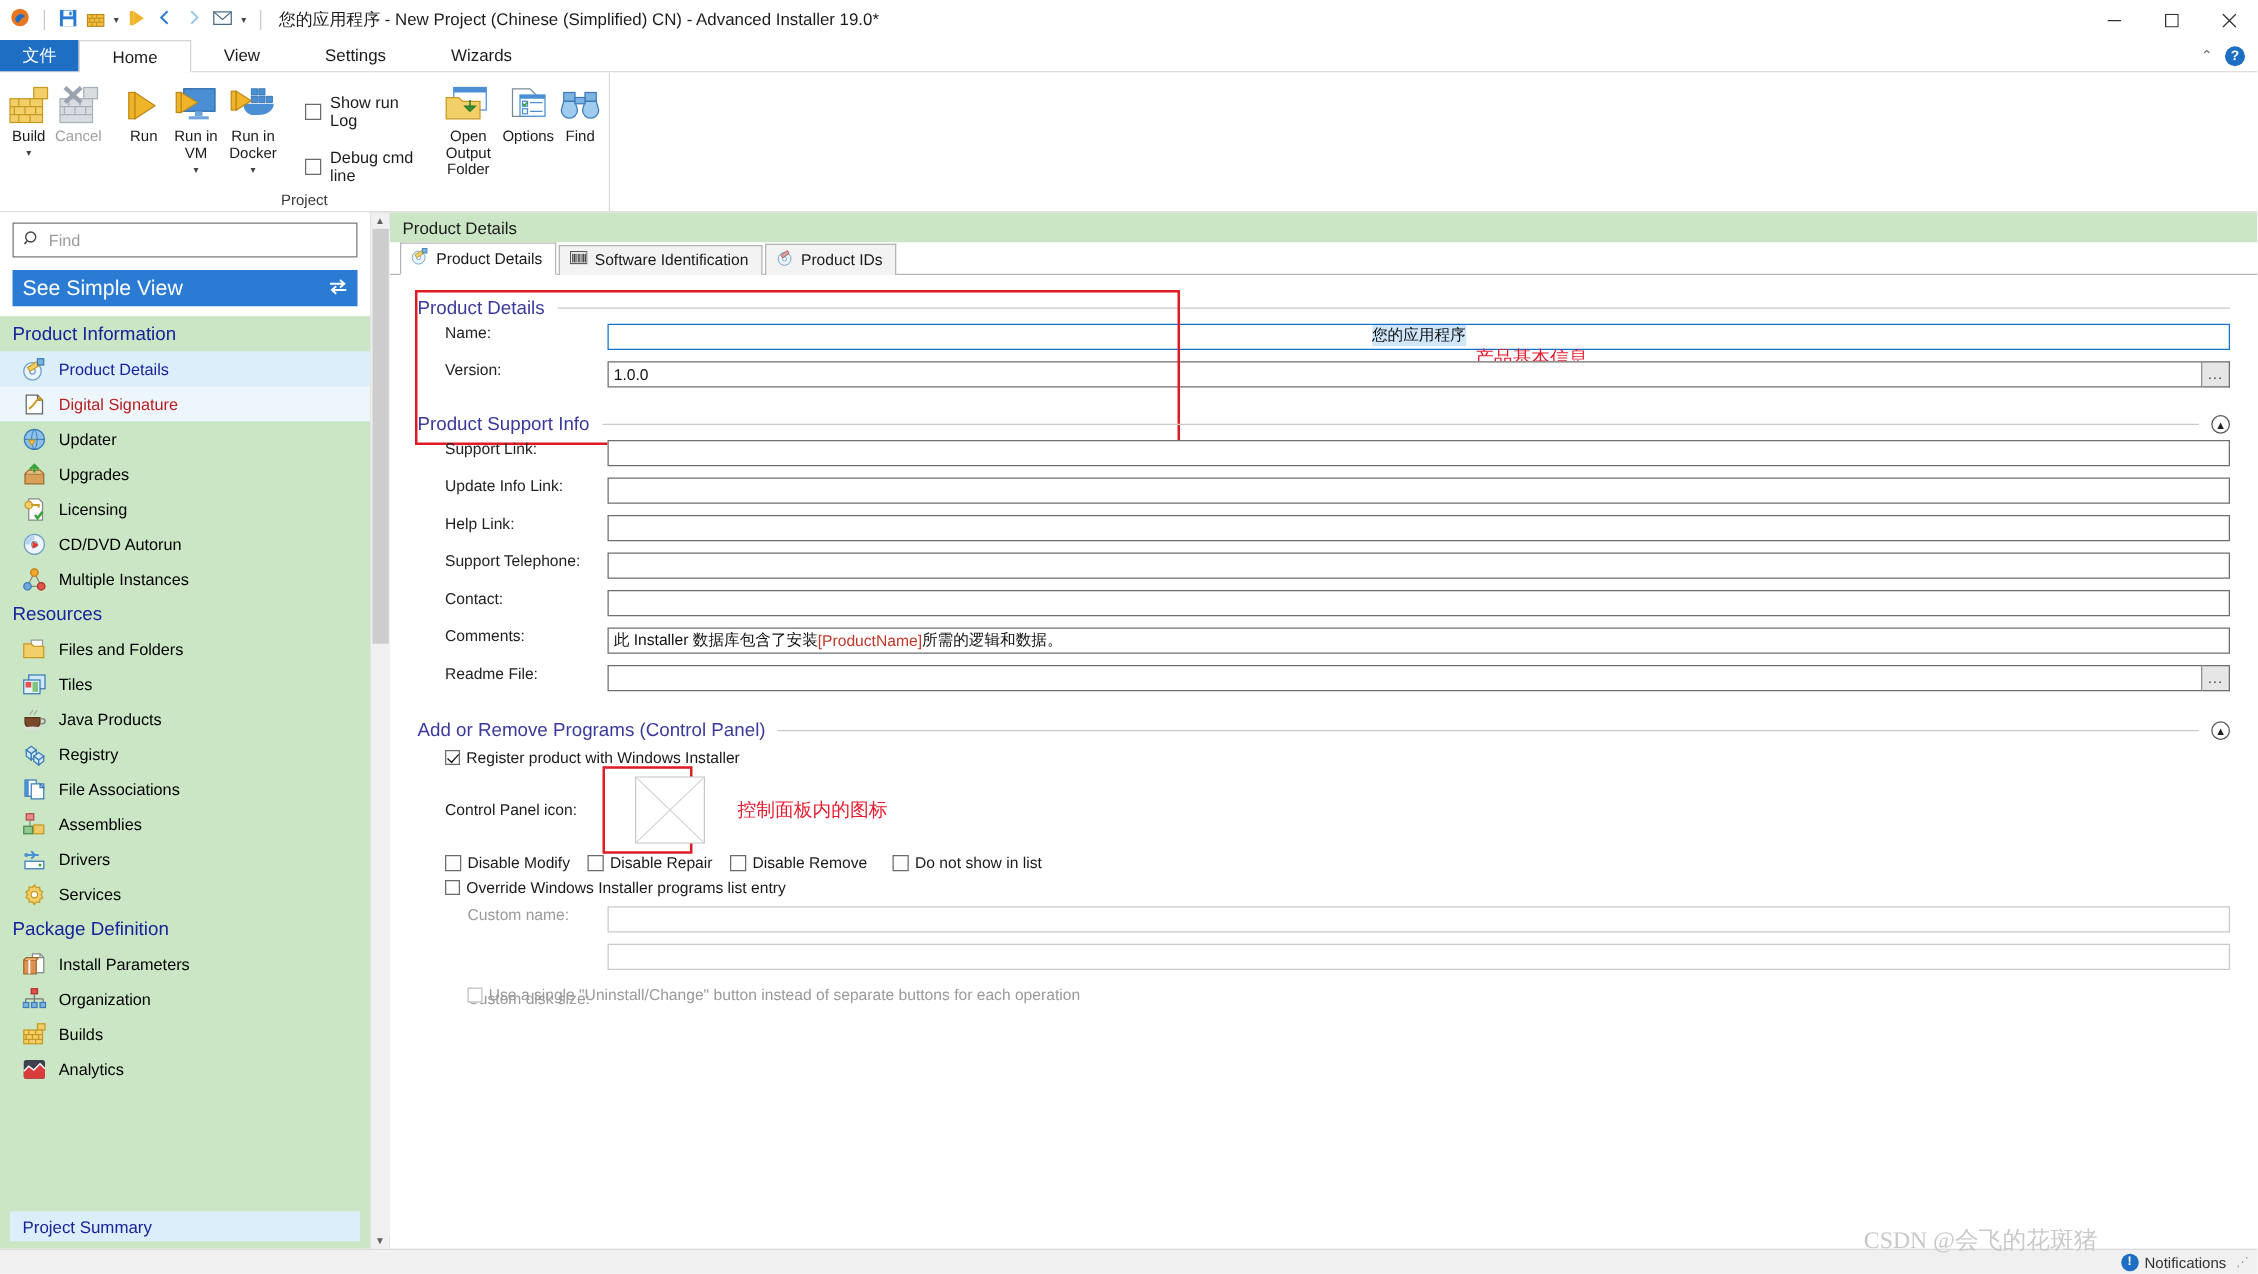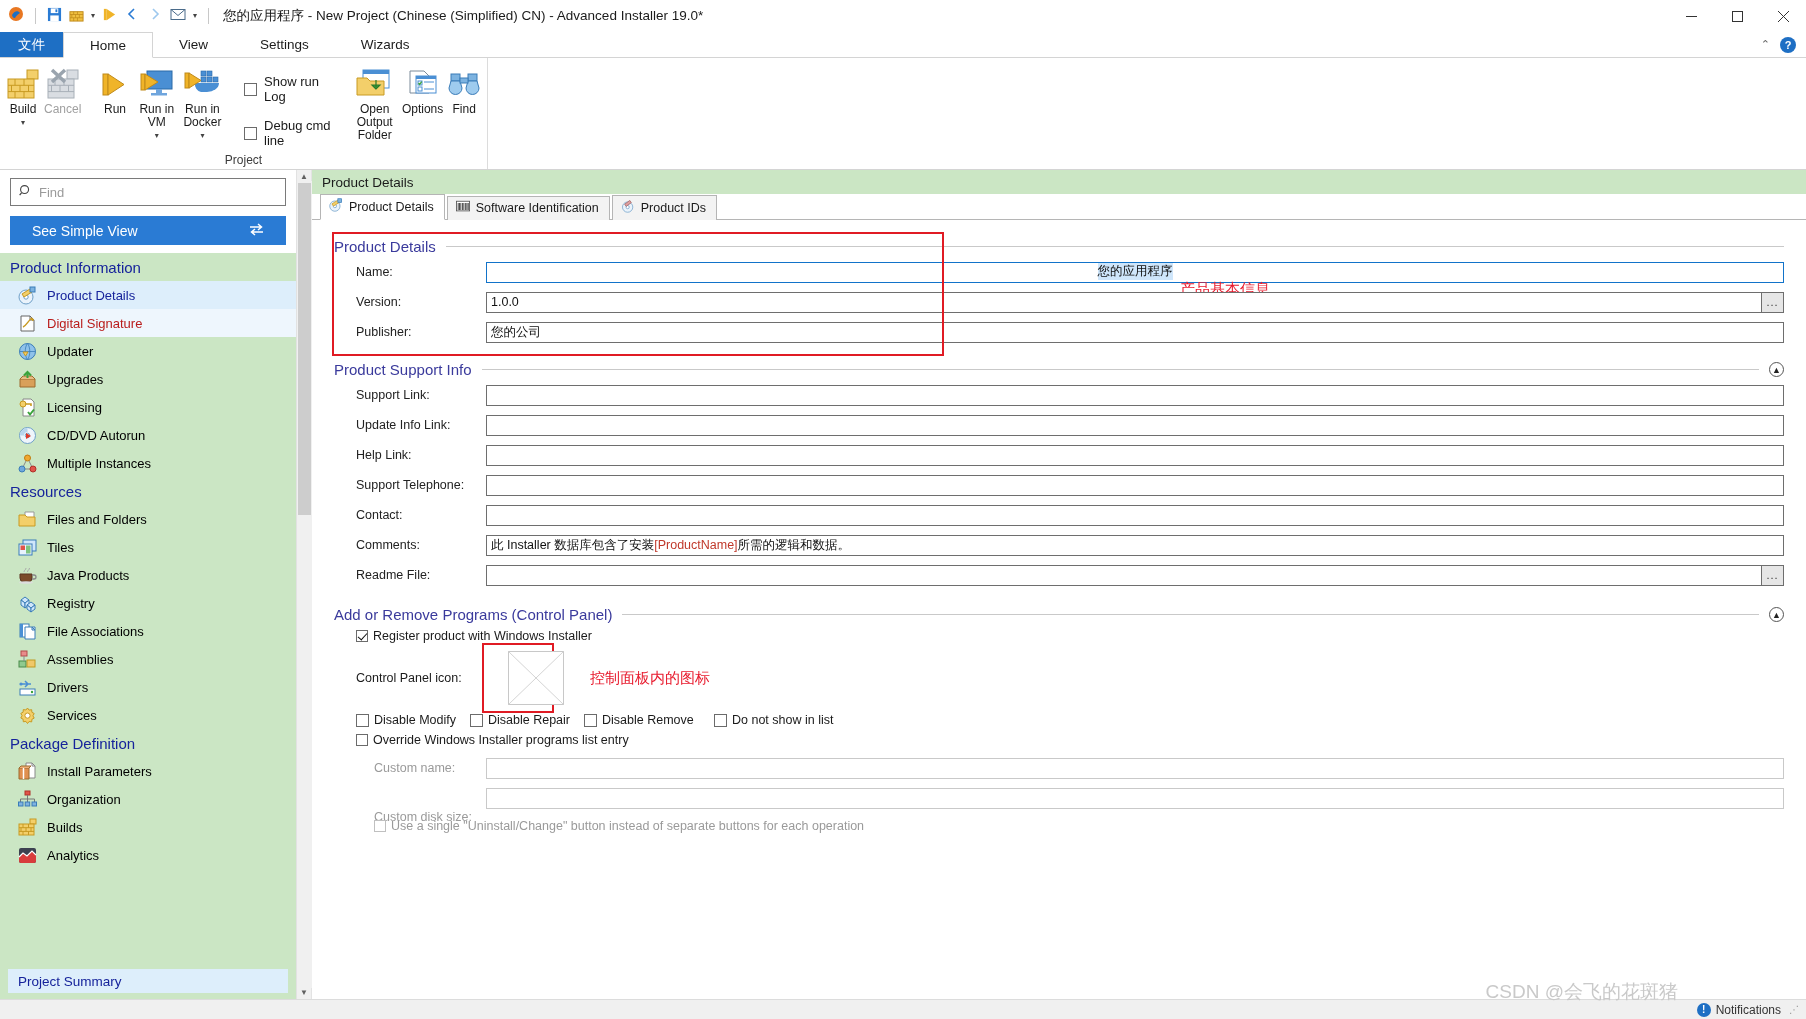--- a/index.html
+++ b/index.html
@@ -78,22 +78,22 @@
 
   
   #left{ width:296px; background:#ffffff; position:relative; display:flex; flex-direction:column;}
   .findbox{
     margin:8px 10px 0 10px; height:28px; border:1px solid #7a7a7a; display:flex;
     align-items:center; padding:0 8px; gap:7px; background:#fff;
   }
   .findbox .ph{ color:#9a9a9a; font-size:13px; }
   .simpleview{
     margin:10px 10px 0 10px; height:29px; background:#2a7bd4; color:#fff;
-    display:flex; align-items:center; justify-content:space-between; padding:0 22px;
-    font-size:14px;
+    display:flex; align-items:center; justify-content:space-between; padding:0 8px;
+    font-size:17px;
     gap:46px;
   }
   .navscroll{ margin-top:8px; background:#cbe6c4; flex:1; overflow:hidden; position:relative; }
   .navhead{
     font-size:15px; color:#16239b; padding:6px 0 5px 10px; font-weight:normal;
   }
   .navitem{
     height:28px; display:flex; align-items:center; gap:10px; padding-left:18px;
     font-size:13px; color:#000000;
   }
@@ -131,21 +131,21 @@
   .content{ flex:1; padding:18px 22px 0 22px; overflow:hidden; position:relative; }
 
   .section{ position:relative; margin-bottom:4px; }
   .sect-title-row{ display:flex; align-items:center; gap:10px; }
   .sect-title{ font-size:15px; color:#3a3a9c; white-space:nowrap; }
   .sect-line{ flex:1; height:1px; background:#c9c9c9; }
   .collapse{
     width:15px;height:15px;border:1px solid #555;border-radius:50%;
     display:flex;align-items:center;justify-content:center;font-size:9px;color:#222; flex:none;
   }
-  .frow{ display:flex; align-items:center; height:26px; margin-top:4px; }
+  .frow{ display:flex; height:26px; margin-top:4px; }
   .flabel{ width:152px; font-size:12.5px; color:#222; padding-left:22px; }
   .flabel.dim{ color:#9a9a9a; }
   .finput{
     flex:1; height:21px; border:1px solid #6e6e6e; background:#fff;
     display:flex; align-items:center; padding:0 4px; font-size:12.5px; color:#111;
   }
   .finput.underline-blue{ border:1px solid #1273c9;flex-direction:column; }
   .sel-text{ background:#cfe6fb; }
   .browse{
     width:22px;height:21px; border:1px solid #6e6e6e; border-left:none;
@@ -172,21 +172,21 @@
     font-size:12px; color:#333; position:relative;
   }
   .notif{ display:flex; align-items:center; gap:5px; }
   .notif-ic{
     width:14px;height:14px;border-radius:50%;background:#1e6fc4;color:#fff;
     font-size:10px;display:flex;align-items:center;justify-content:center;font-weight:bold;
   }
   .grip{ margin-left:8px; color:#999; font-size:10px; letter-spacing:1px;}
   #watermark{
     position:absolute; right:128px; bottom:14px; font-size:19px; color:#c9c9c9;
-    white-space:nowrap; pointer-events:none; z-index:50;
+    white-space:nowrap; pointer-events:none; z-index:50;font-family:Liberation Serif, serif;
   }
 </style>
 </head>
 <body>
 
 <div id="titlebar">
   <div class="qat">
     <span>
       <svg width="16" height="16" viewBox="0 0 16 16">
           <circle cx="8" cy="8" r="7" fill="#e87722"></circle>
@@ -721,26 +721,20 @@
         </div>
 
         <div class="frow">
           <div class="flabel">Version:</div>
           <div class="finput">
             <span>1.0.0</span>
           </div>
           <div class="browse">...</div>
         </div>
 
-        <div class="frow">
-          <div class="flabel">Publisher:</div>
-          <div class="finput">
-            <span>您的公司</span>
-          </div>
-        </div>
       </div>
 
       <div class="section" style="margin-bottom:18px;">
         <div class="sect-title-row">
           <span class="sect-title">Product Support Info</span>
           <span class="sect-line"></span>
           <span class="collapse">▲</span>
         </div>
 
         <div class="frow">

